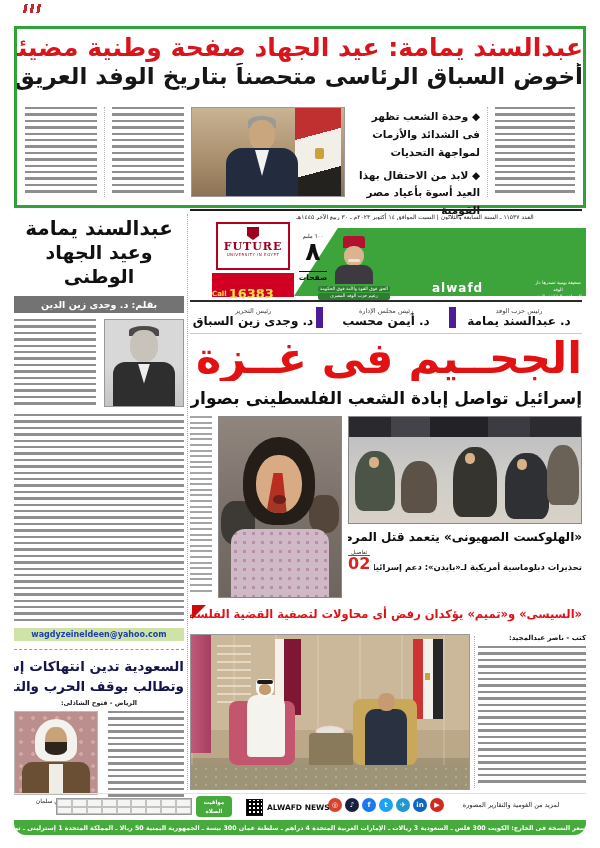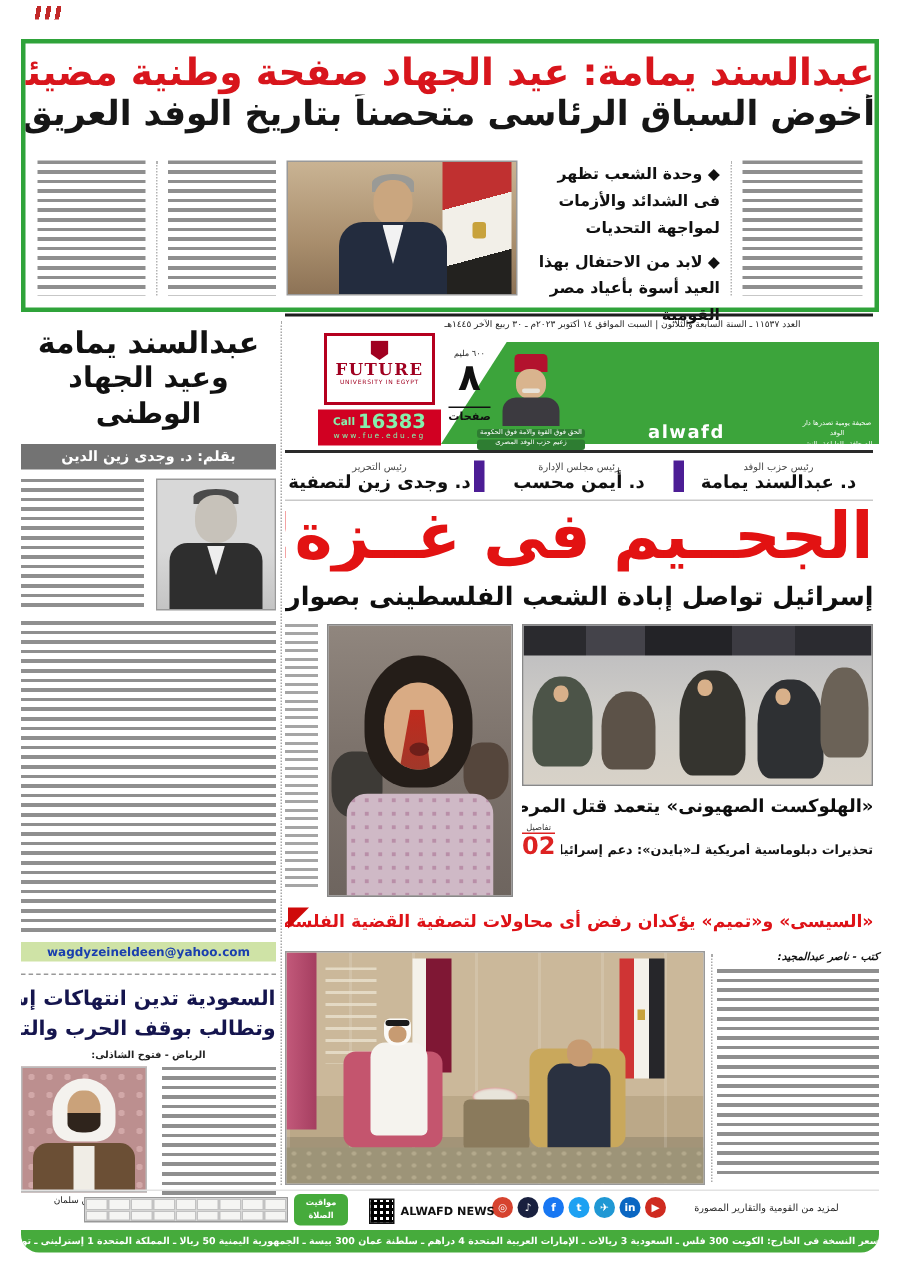--- a/index.html
+++ b/index.html
@@ -48,21 +48,21 @@
   .saad-cap{position:absolute;left:-12px;top:49px;width:72px;text-align:center;}
   .saad-cap span{display:block;background:#2e7d32;color:#fff;font-size:4.5px;line-height:1.4;border-radius:2px;margin-top:1px;white-space:nowrap;overflow:hidden;}
   .m-pages{position:absolute;left:296px;top:233px;width:34px;text-align:center;}
   .m-price{font-size:5.5px;color:#222;white-space:nowrap;}
   .m-pnum{font-size:25px;font-weight:bold;line-height:1.05;color:#101010;}
   .m-pword{font-size:7.5px;font-weight:bold;border-top:1px solid #111;display:inline-block;padding-top:1px;}
   .m-future{position:absolute;left:216px;top:222px;width:74px;height:48px;border:2px solid #b5001f;background:#fff;text-align:center;box-sizing:border-box;direction:ltr;}
   .fu-shield{width:12px;height:13px;background:#a00020;margin:3px auto 1px;clip-path:polygon(0 0,100% 0,100% 68%,50% 100%,0 68%);}
   .fu-name{color:#a00020;font-size:11px;font-weight:bold;letter-spacing:1px;font-family:"DejaVu Serif",serif;line-height:1;}
   .fu-sub{color:#a00020;font-size:4px;letter-spacing:.5px;}
-  .m-call{position:absolute;left:212px;top:273px;width:82px;height:24px;background:#d10022;color:#86efac;text-align:center;direction:ltr;box-sizing:border-box;padding-top:2px;}
+  .m-call{position:absolute;left:212px;top:273px;width:82px;height:24px;background:#d10022;color:#fde047;text-align:left;direction:ltr;box-sizing:border-box;padding-top:14px;}
   .call-top{font-size:13px;font-weight:bold;line-height:1;}
   .call-top .cl{font-size:7px;font-weight:bold;vertical-align:2px;margin-right:2px;}
   .call-site{font-size:5px;letter-spacing:1.5px;}
   
   .officials{position:absolute;left:190px;top:300px;width:392px;height:34px;border-top:2px solid #2a2a2a;border-bottom:1px solid #c9c9c9;display:flex;align-items:center;box-sizing:border-box;background:#fff;}
   .off{flex:1;text-align:center;}
   .off:not(:first-child){border-right:7px solid #4c1d95;}
   .off-role{font-size:6.5px;color:#444;}
   .off-name{font-size:12px;font-weight:bold;color:#101010;line-height:1.15;}
   
@@ -142,21 +142,21 @@
   .sm-tface{position:absolute;left:68px;top:49px;width:12px;height:11px;background:#c79b72;border-radius:45%;}
   .sm-tagal{position:absolute;left:66px;top:45px;width:16px;height:3.5px;background:#1b1b1b;border-radius:2px;}
   .sm-table{position:absolute;left:118px;top:98px;width:44px;height:34px;background:#8a7a5c;border-radius:4px;}
   .sm-flowers{position:absolute;left:124px;top:90px;width:30px;height:12px;background:#e8e4da;border-radius:50%;box-shadow:inset 0 0 2px #c55;}
   .sm-chair2{position:absolute;right:52px;top:64px;width:64px;height:66px;background:#c9a85c;border-radius:8px;}
   .sm-sbody{position:absolute;right:62px;top:74px;width:42px;height:56px;background:#2a3140;border-radius:10px 10px 0 0;}
   .sm-shead{position:absolute;right:74px;top:58px;width:17px;height:18px;background:#c79b72;border-radius:45%;}
   .sm-floor{position:absolute;bottom:0;left:0;right:0;height:24px;background:#9d9478;background-image:radial-gradient(#b3a98c 1.5px,transparent 1.6px);background-size:10px 8px;}
   .v-bt{position:absolute;left:474px;top:636px;height:152px;border-left:1px dotted #aaa;}
   .bt-right{position:absolute;left:478px;top:634px;width:108px;height:156px;}
-  .bt-byline{font-size:7px;font-weight:bold;margin:0 0 4px;text-align:right;font-style:italic;}
+  .bt-byline{font-size:7px;font-weight:bold;margin:0 0 4px;text-align:right;}
   .bt-right .ph{width:100%;height:138px;}
   
   .f-rule{position:absolute;left:14px;top:793px;width:572px;border-top:1px solid #e2e2e2;}
   .f-more{position:absolute;left:436px;top:801px;width:150px;font-size:6.5px;color:#222;text-align:center;white-space:nowrap;overflow:hidden;}
   .f-soc{position:absolute;left:328px;top:798px;display:flex;gap:3px;direction:ltr;}
   .sc{display:inline-block;width:14px;height:14px;border-radius:50%;color:#fff;font-size:7px;line-height:14px;text-align:center;font-weight:bold;overflow:hidden;}
   .f-wn{position:absolute;left:246px;top:799px;display:flex;align-items:center;gap:4px;direction:ltr;}
   .qr{width:15px;height:15px;background:#fff;border:1px solid #111;
       background-image:repeating-linear-gradient(90deg,#000 0 2px,transparent 2px 4px),repeating-linear-gradient(0deg,#000 0 2px,#fff 2px 4px);}
   .wn-label{font-size:7.5px;font-weight:bold;color:#111;white-space:nowrap;}
@@ -235,21 +235,21 @@
     <div class="off">
       <div class="off-role">رئيس حزب الوفد</div>
       <div class="off-name">د. عبدالسند يمامة</div>
     </div>
     <div class="off">
       <div class="off-role">رئيس مجلس الإدارة</div>
       <div class="off-name">د. أيمن محسب</div>
     </div>
     <div class="off">
       <div class="off-role">رئيس التحرير</div>
-      <div class="off-name">د. وجدى زين لتصفية</div>
+      <div class="off-name">د. وجدى زين السباق</div>
     </div>
   </div>
 
   <div class="v-main"></div>
   <aside class="sidebar">
     <h3 class="op-t1">عبدالسند يمامة</h3>
     <h3 class="op-t2">وعيد الجهاد الوطنى</h3>
     <div class="op-by">بقلم: د. وجدى زين الدين</div>
     <div class="op-row">
       <div class="wagdy">

